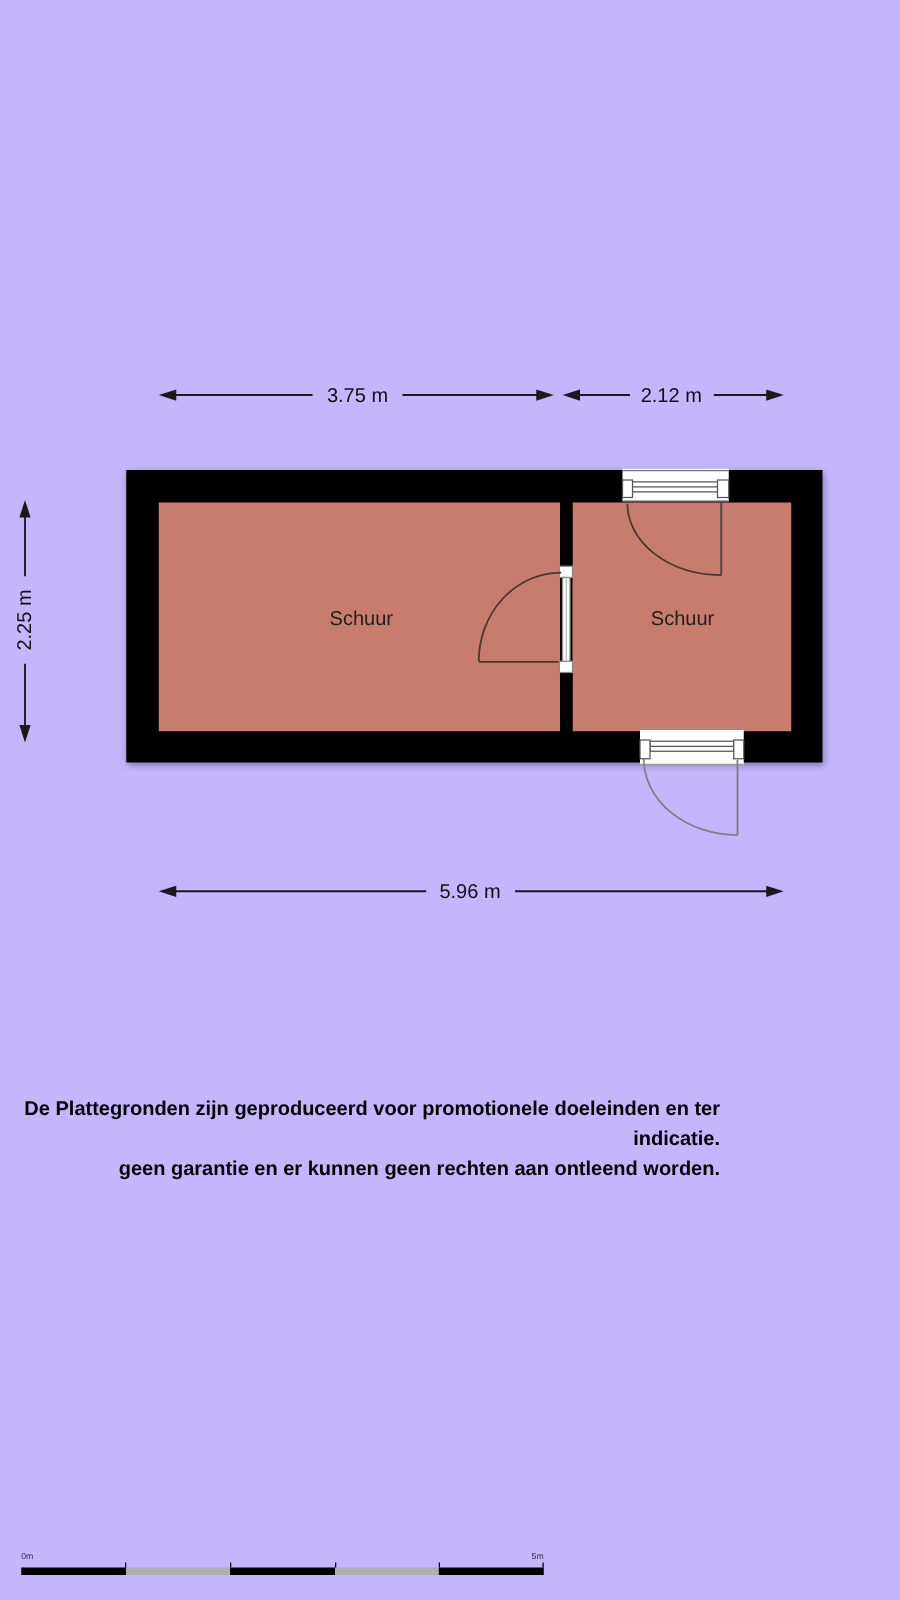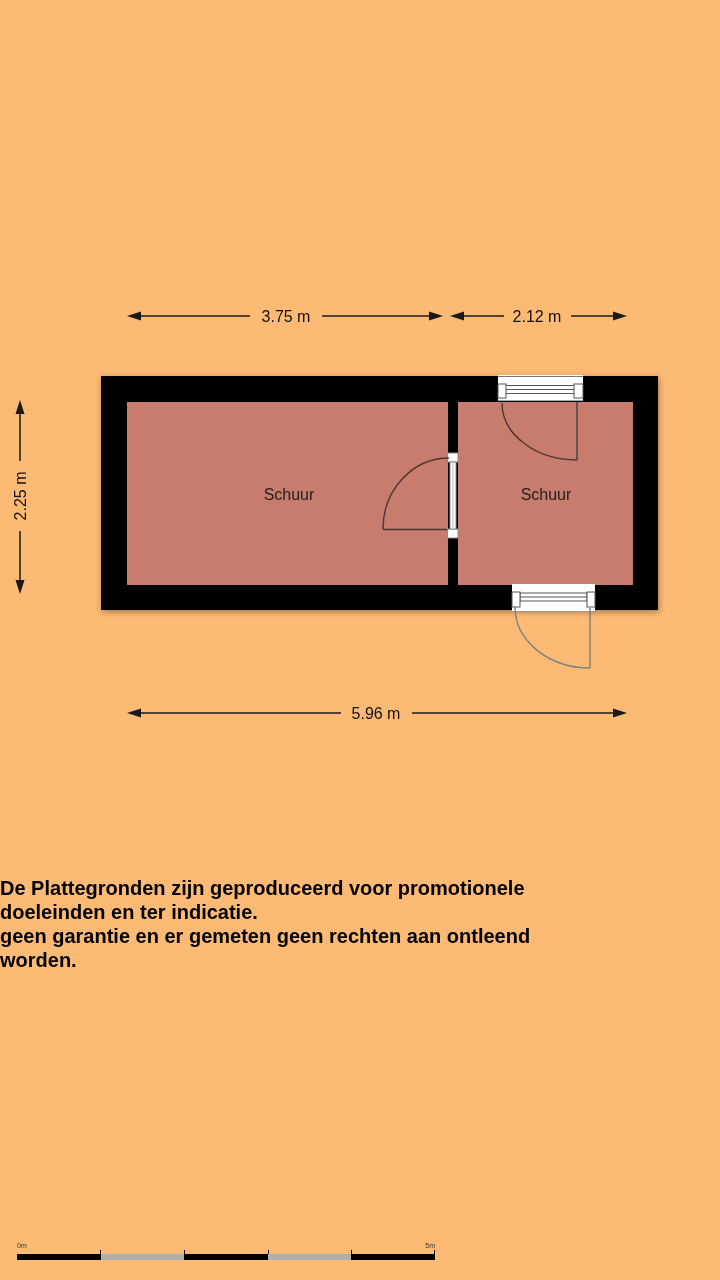--- a/index.html
+++ b/index.html
@@ -1,19 +1,19 @@
 <!DOCTYPE html>
 <html><head>
 <meta charset="utf-8">
 <style>
   html,body { margin:0; padding:0; background:#ffffff; }
   .page {
     position:relative;
     width:720px; height:1280px;
-    background:#fdba74;
+    background:#c4b5fd;
     font-family:"Liberation Sans", sans-serif;
     overflow:hidden;
   }
   .plan-svg { position:absolute; top:0; left:0; }
   .dim-text {
     font-size:16px; fill:#111111;
     font-family:"Liberation Sans", sans-serif;
   }
   .room-text {
     font-size:16px; fill:#26201d;
@@ -21,21 +21,21 @@
   }
   .dim-line { stroke:#1a1a1a; stroke-width:1.5; fill:none; }
   .dim-head { fill:#1a1a1a; stroke:none; }
   .outer-walls { filter:drop-shadow(1px 2px 3px rgba(0,0,0,0.35)); }
   .swing { fill:none; stroke:#4a362f; stroke-width:1.4; }
   .swing-out { fill:none; stroke:#808080; stroke-width:1.4; }
   .leaf-frame { fill:#ffffff; stroke:#555555; stroke-width:1; }
   .leaf-frame-gray { fill:#ffffff; stroke:#8a8a8a; stroke-width:1; }
   .disclaimer {
     position:absolute; left:0; top:876px; width:576px;
-    text-align:left; font-weight:bold; font-size:20px; line-height:24px;
+    text-align:right; font-weight:bold; font-size:16px; line-height:24px;
     color:#000000;
   }
   .scalebar {
     position:absolute; left:17px; top:1254px; width:418px; height:6px;
     display:flex;
   }
   .scalebar .seg { height:6px; }
   .seg-dark { background:#000000; }
   .seg-light { background:#b0b0b0; }
   .scalebar .tick {
@@ -125,21 +125,21 @@
       <path class="dim-head" d="M127,713 L141,708.5 L141,717.5 Z"></path>
       <path class="dim-head" d="M627,713 L613,708.5 L613,717.5 Z"></path>
       <line class="dim-line" x1="140" y1="713" x2="341" y2="713"></line>
       <line class="dim-line" x1="412" y1="713" x2="614" y2="713"></line>
       <text class="dim-text" x="376" y="718.5" text-anchor="middle">5.96 m</text>
     </g>
   </svg>
 
   <div class="disclaimer">
     <div>De Plattegronden zijn geproduceerd voor promotionele doeleinden en ter indicatie.</div>
-    <div>geen garantie en er gemeten geen rechten aan ontleend worden.</div>
+    <div>geen garantie en er kunnen geen rechten aan ontleend worden.</div>
   </div>
 
   <div class="scalebar">
     <div class="seg seg-dark" style="width:84px"></div>
     <div class="seg seg-light" style="width:83px"></div>
     <div class="seg seg-dark" style="width:84px"></div>
     <div class="seg seg-light" style="width:83px"></div>
     <div class="seg seg-dark" style="width:84px"></div>
     <div class="tick" style="left:83px"></div>
     <div class="tick" style="left:167px"></div>

